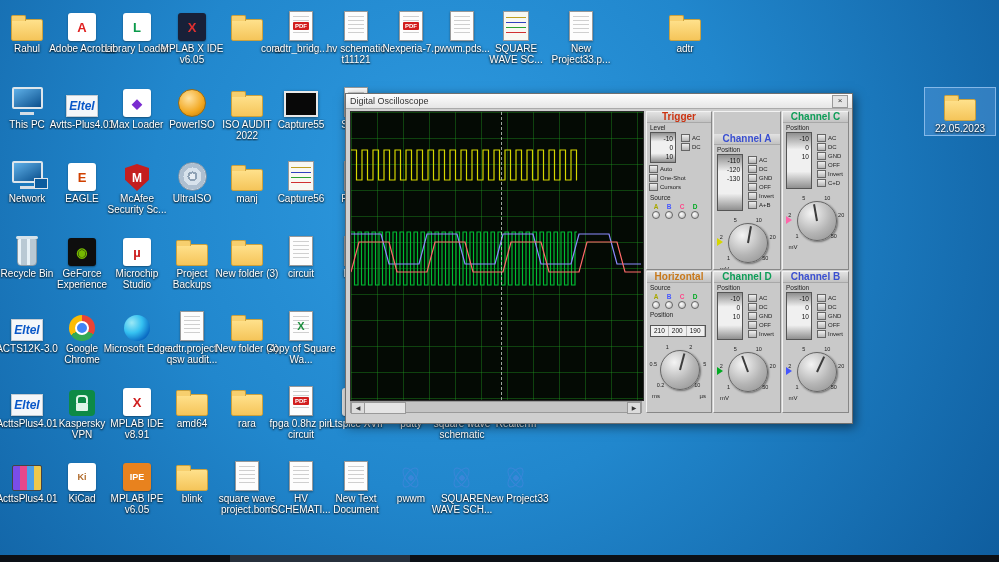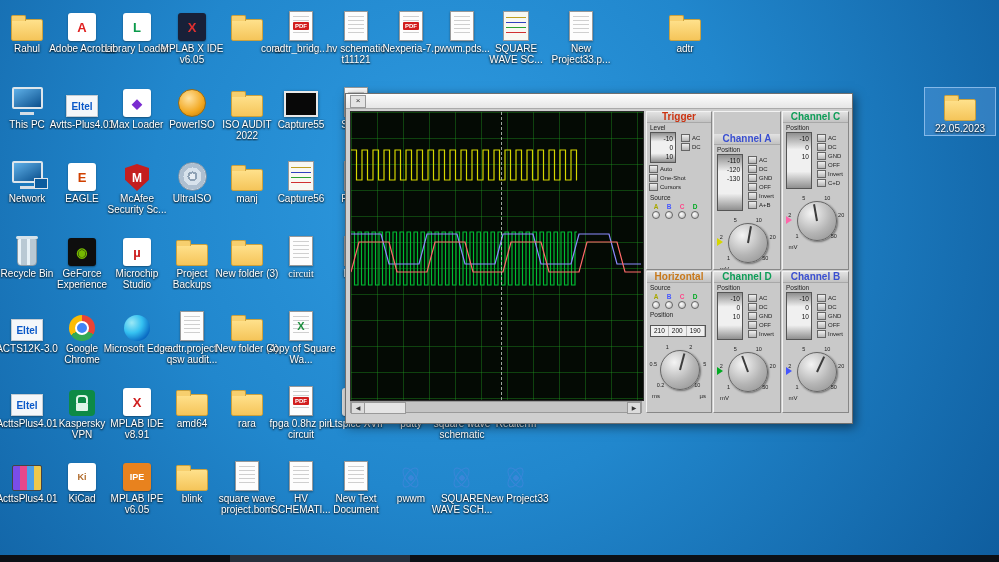--- a/index.html
+++ b/index.html
@@ -19,21 +19,21 @@
   .k-doc .sh,.k-pdf .sh{width:22px;height:28px;background:#fdfdfd;border:1px solid #9a9a9a;box-shadow:0 1px 2px rgba(0,0,0,.35);display:flex;align-items:center;justify-content:center}
   .k-doc .sh::before,.k-pdf .sh::before{content:"";position:absolute;inset:4px 3px;background:repeating-linear-gradient(180deg,#cfcfcf 0 1px,transparent 1px 4px)}
   .k-doc .g{position:relative;font-weight:bold;font-size:11px;color:var(--fg,#333)}
   .k-pdf .g{position:relative;font-size:6px;font-weight:bold;color:#fff;background:#d21f1f;padding:1px 2px;border-radius:1px}
   .k-schem .sh{width:24px;height:28px;background:#f8f8f2;border:1px solid #999}
   .k-schem .sh::before{content:"";position:absolute;inset:3px 2px;background:
     linear-gradient(0deg, transparent 0 4px, #d03030 4px 5px, transparent 5px 9px, #2aa030 9px 10px, transparent 10px 14px, #3040c0 14px 15px, transparent 15px 19px, #c0a020 19px 20px, transparent 20px)}
   .k-tile .sh{width:28px;height:28px;border-radius:3px;background:var(--bg,#fff);color:var(--fg,#333);display:flex;align-items:center;justify-content:center;box-shadow:0 1px 2px rgba(0,0,0,.4)}
   .k-tile .g{font-weight:bold;font-size:13px}
   .k-eltel .sh{width:30px;height:20px;background:#f4f7fa;border:1px solid #c5ccd2;display:flex;align-items:center;justify-content:center;box-shadow:0 1px 2px rgba(0,0,0,.35)}
-  .k-eltel .g{font-size:10px;font-weight:bold;color:#0a58c8}
+  .k-eltel .g{font-size:12px;font-style:italic;font-weight:bold;color:#0a58c8}
   .k-pc .sh,.k-net .sh{width:27px;height:18px;background:linear-gradient(150deg,#5fb0e8,#0a4f8c);border:2px solid #dde6ec;border-radius:2px;margin-bottom:8px}
   .k-pc .sh::after,.k-net .sh::after{content:"";position:absolute;left:50%;bottom:-8px;transform:translateX(-50%);width:14px;height:3px;background:#d5dee6}
   .k-net .sh::before{content:"";position:absolute;right:-7px;bottom:-8px;width:12px;height:9px;background:#0b5c9e;border:1px solid #e0e6ea;z-index:2}
   .k-recycle .sh{width:18px;height:26px;background:linear-gradient(90deg,#e8f2f8 0 3px,#b9c9d4 3px 9px,#e8f2f8 9px 12px,#b9c9d4 12px 18px);border-radius:2px 2px 4px 4px;border:1px solid #8a9aa6}
   .k-recycle .sh::before{content:"";position:absolute;top:-3px;left:-2px;right:-2px;height:3px;background:#d5e2ea;border-radius:2px}
   .k-chrome .sh{width:26px;height:26px;border-radius:50%;background:conic-gradient(#ea4335 0 33%,#34a853 33% 66%,#fbbc05 66% 100%)}
   .k-chrome .sh::after{content:"";position:absolute;left:6px;top:6px;width:14px;height:14px;background:#4285f4;border:2px solid #fff;border-radius:50%;box-sizing:border-box}
   .k-edge .sh{width:26px;height:26px;border-radius:50%;background:radial-gradient(circle at 30% 30%,#9be8f5,#35c1f1 40%,#0b6cc4 75%,#084f9e)}
   .k-cd .sh{width:27px;height:27px;border-radius:50%;background:radial-gradient(circle,#e8eef4 0 3px,#8fa2b5 3px 5px,#d7e2ec 5px 9px,#aebfd0 9px 13px,#c8d6e2 13px);border:1px solid #7f93a5}
   .k-disc .sh{width:26px;height:26px;border-radius:50%;background:radial-gradient(circle at 38% 32%,#ffe2a0,#f2a71f 60%,#b97708);border:1px solid #9a6a10}
@@ -297,21 +297,21 @@
           <div class="sh"></div>
         </div>
         <div class="lab">Project Backups</div>
       </div>
       <div class="icon" style="left: 212px; top: 233px;">
         <div class="ic k-folder">
           <div class="sh"></div>
         </div>
         <div class="lab">New folder (3)</div>
       </div>
-      <div class="icon" style="left: 266px; top: 233px; font-family: Liberation Serif, serif;">
+      <div class="icon" style="left: 266px; top: 233px;">
         <div class="ic k-doc">
           <div class="sh"></div>
         </div>
         <div class="lab">circuit</div>
       </div>
       <div class="icon" style="left: 321px; top: 233px;">
         <div class="ic k-doc">
           <div class="sh"></div>
         </div>
         <div class="lab">Kell...</div>
@@ -491,20 +491,21 @@
       <div class="icon sel" style="left: 925px; top: 88px;">
         <div class="ic k-folder">
           <div class="sh"></div>
         </div>
         <div class="lab">22.05.2023</div>
       </div>
     </div>
 
   <div class="win">
     <div class="tbar">
+      <span class="ttl">Digital Oscilloscope</span>
       <span class="cls">×</span>
     </div>
 
     <div class="screen">
       <svg class="traces" viewBox="0 0 292 288" id="traces">
           <path d="M0.0,38L5.5,38L5.5,68L11.0,68L11.0,38L16.5,38L16.5,68L22.0,68L22.0,38L27.5,38L27.5,68L33.0,68L33.0,38L38.5,38L38.5,68L44.0,68L44.0,38L49.5,38L49.5,68L55.0,68L55.0,38L60.5,38L60.5,68L66.0,68L66.0,38L71.5,38L71.5,68L77.0,68L77.0,38L82.5,38L82.5,68L88.0,68L88.0,38L93.5,38L93.5,68L99.0,68L99.0,38L104.5,38L104.5,68L110.0,68L110.0,38L115.5,38L115.5,68L121.0,68L121.0,38L126.5,38L126.5,68L132.0,68L132.0,38L137.5,38L137.5,68L143.0,68L143.0,38L148.5,38L148.5,68L154.0,68L154.0,38L159.5,38L159.5,68L165.0,68L165.0,38L170.5,38L170.5,68L176.0,68L176.0,38L181.5,38L181.5,68L187.0,68L187.0,38L192.5,38L192.5,68L198.0,68L198.0,38L203.5,38L203.5,68L209.0,68L209.0,38L214.5,38L214.5,68L220.0,68L220.0,38L225.5,38L225.5,68L226.0,68" fill="none" stroke="#d6d600" stroke-width="1.2"></path>
           <path d="M0.0,120L3.5,120L3.5,173L7.0,173L7.0,120L10.5,120L10.5,173L14.0,173L14.0,120L17.5,120L17.5,173L21.0,173L21.0,120L24.5,120L24.5,173L28.0,173L28.0,120L31.5,120L31.5,173L35.0,173L35.0,120L38.5,120L38.5,173L42.0,173L42.0,120L45.5,120L45.5,173L49.0,173L49.0,120L52.5,120L52.5,173L56.0,173L56.0,120L59.5,120L59.5,173L63.0,173L63.0,120L66.5,120L66.5,173L70.0,173L70.0,120L73.5,120L73.5,173L77.0,173L77.0,120L80.5,120L80.5,173L84.0,173L84.0,120L87.5,120L87.5,173L91.0,173L91.0,120L94.5,120L94.5,173L98.0,173L98.0,120L101.5,120L101.5,173L105.0,173L105.0,120L108.5,120L108.5,173L112.0,173L112.0,120L115.5,120L115.5,173L119.0,173L119.0,120L122.5,120L122.5,173L126.0,173L126.0,120L129.5,120L129.5,173L133.0,173L133.0,120L136.5,120L136.5,173L140.0,173L140.0,120L143.5,120L143.5,173L147.0,173L147.0,120L150.5,120L150.5,173L154.0,173L154.0,120L157.5,120L157.5,173L161.0,173L161.0,120L164.5,120L164.5,173L168.0,173L168.0,120L171.5,120L171.5,173L175.0,173L175.0,120L178.5,120L178.5,173L182.0,173L182.0,120L185.5,120L185.5,173L189.0,173L189.0,120L192.5,120L192.5,173L196.0,173L196.0,120L199.5,120L199.5,173L203.0,173L203.0,120L206.5,120L206.5,173L210.0,173L210.0,120L213.5,120L213.5,173L217.0,173L217.0,120L220.5,120L220.5,173L224.0,173L224.0,120L226.0,120" fill="none" stroke="#00bb33" stroke-width="1.2"></path>
           <path d="M0.0,122L30.0,122L38.0,152L68.0,152L76.0,122L106.0,122L114.0,152L144.0,152L152.0,122L182.0,122L190.0,152L220.0,152L228.0,122L258.0,122L266.0,152L290.0,152" fill="none" stroke="#8c8cff" stroke-width="1.2"></path>
           <path d="M0.0,160L0.0,160L8.0,130L38.0,130L46.0,160L76.0,160L84.0,130L114.0,130L122.0,160L152.0,160L160.0,130L190.0,130L198.0,160L228.0,160L236.0,130L266.0,130L274.0,160L290.0,160" fill="none" stroke="#ff6a6a" stroke-width="1.2"></path>
         </svg>

